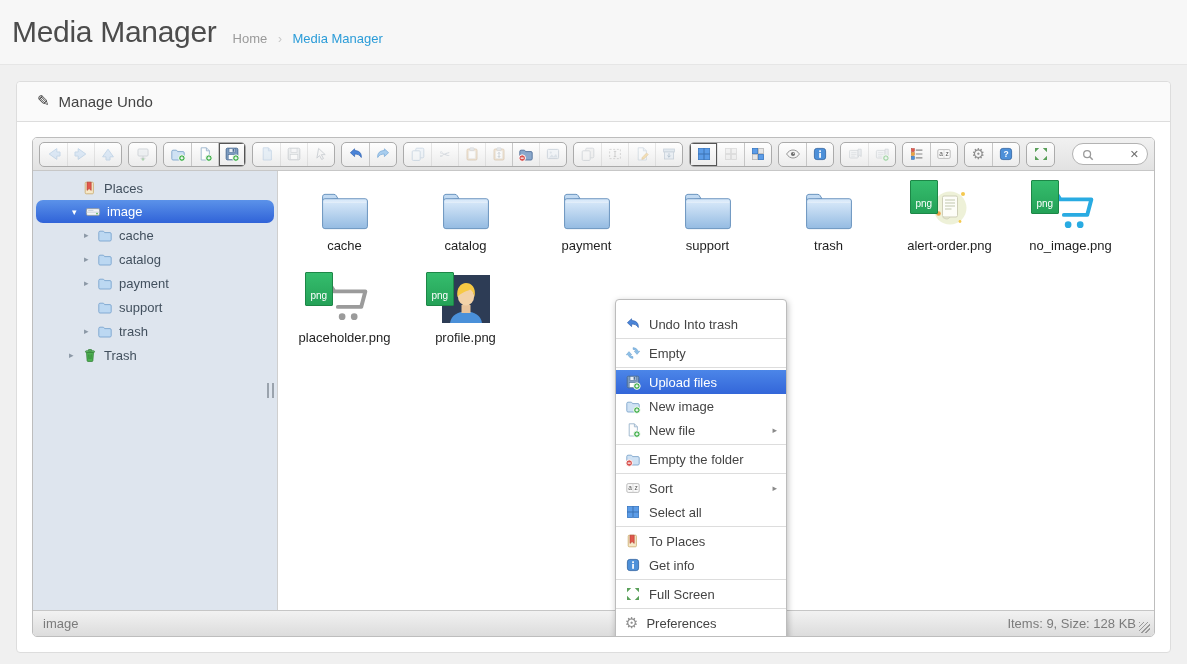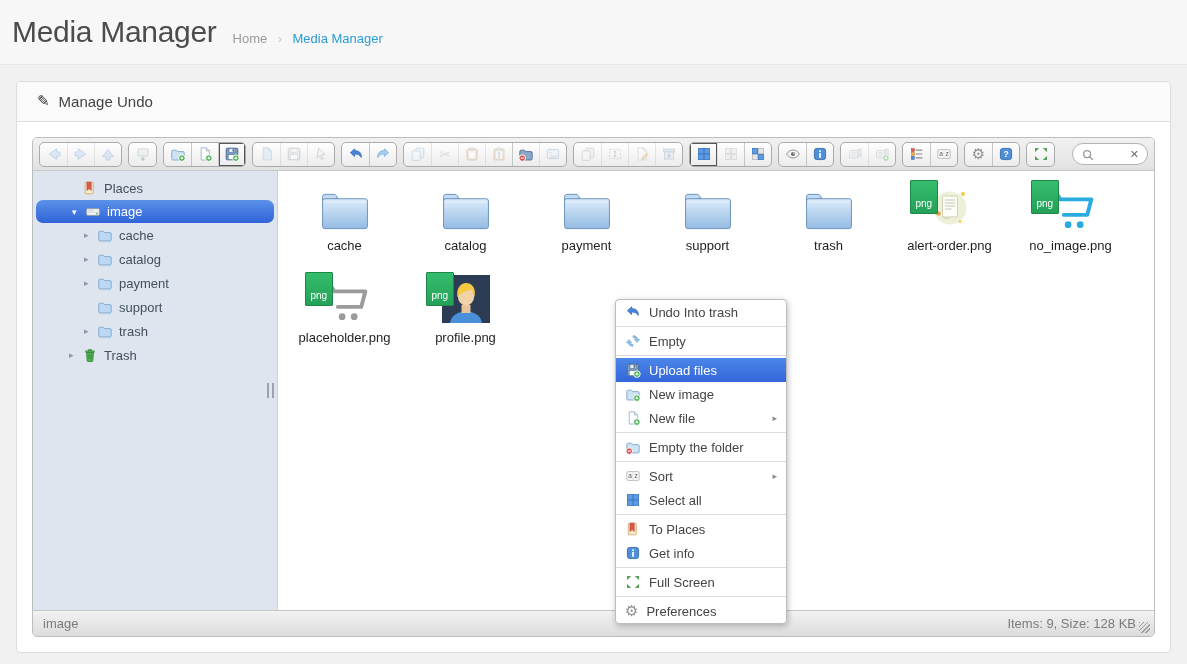--- a/index.html
+++ b/index.html
@@ -62,21 +62,21 @@
           height:92px; vertical-align:top; cursor:pointer; }
   .thumb { width:56px; height:52px; position:relative; display:flex; align-items:flex-end;
            justify-content:center; }
   .badge { position:absolute; top:1px; left:-12px; background:linear-gradient(#35bd6d,#24a157);
            border:1px solid #1d8747; color:#fff; font-size:10px; height:33px; line-height:13px;
            padding:16px 5px; border-radius:1px; z-index:2; }
   .fname { font-size:13px; color:#1f1f1f; margin-top:7px; white-space:nowrap; }
   
   .cmenu { position:absolute; left:582px; top:161px; width:172px; background:#fff;
            border:1px solid #bcbcbc; border-radius:4px; box-shadow:1px 2px 6px rgba(0,0,0,.25);
-           padding:0 0; z-index:10; font-size:13px; color:#444; }
+           padding:12px 0; z-index:10; font-size:13px; color:#444; }
   .citem { height:24px; display:flex; align-items:center; gap:8px; padding:0 9px; cursor:pointer; }
   .citem .label { flex:1; white-space:nowrap; }
   .citem.selected { background:linear-gradient(#4c86e8,#3366d9); color:#fff; }
   .csep { border-top:1px solid #ddd; margin:2px 0; }
   .sub-arrow { color:#8a8a8a; font-size:9px; }
   
   .statusbar { height:26px; flex:0 0 26px; background:linear-gradient(#f2f2f2,#dcdcdc);
                border-top:1px solid #c6c6c6; display:flex; align-items:center;
                justify-content:space-between; padding:0 4px 0 10px; font-size:13px; color:#7b7b7b; }
   .statusbar .right { display:flex; align-items:center; gap:3px; }

